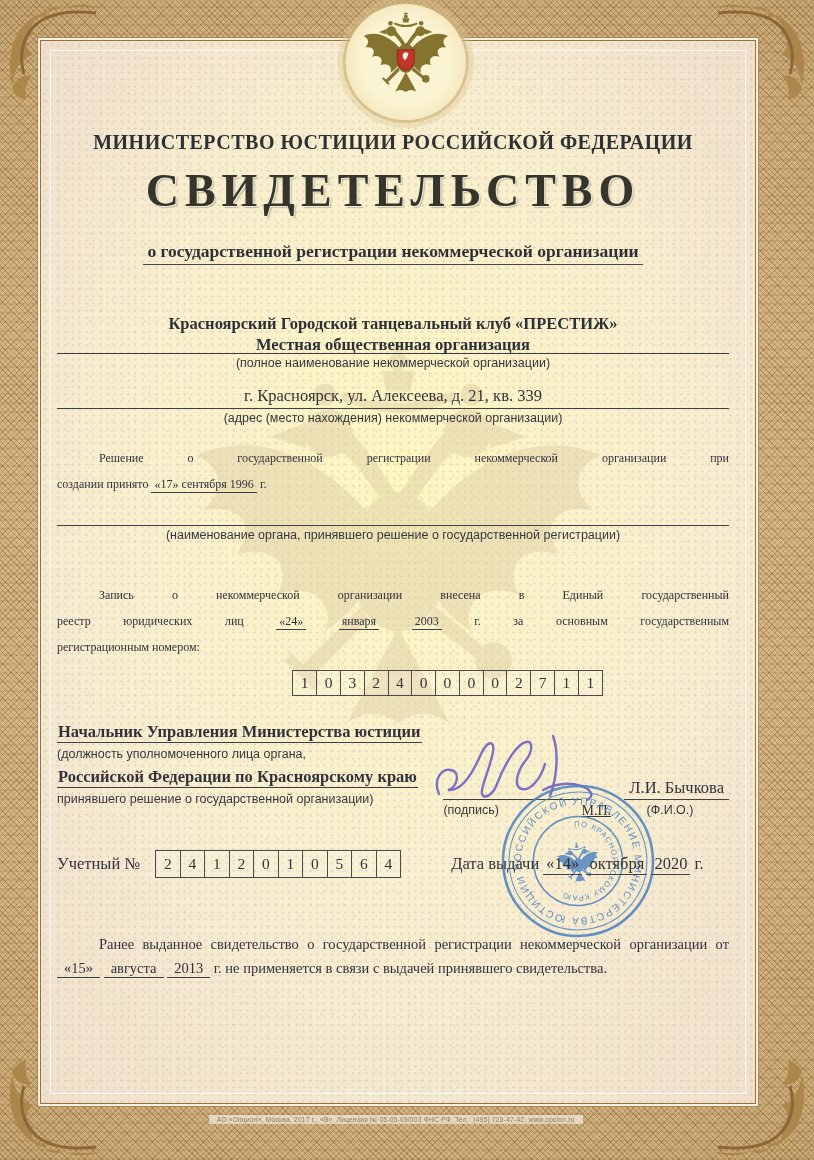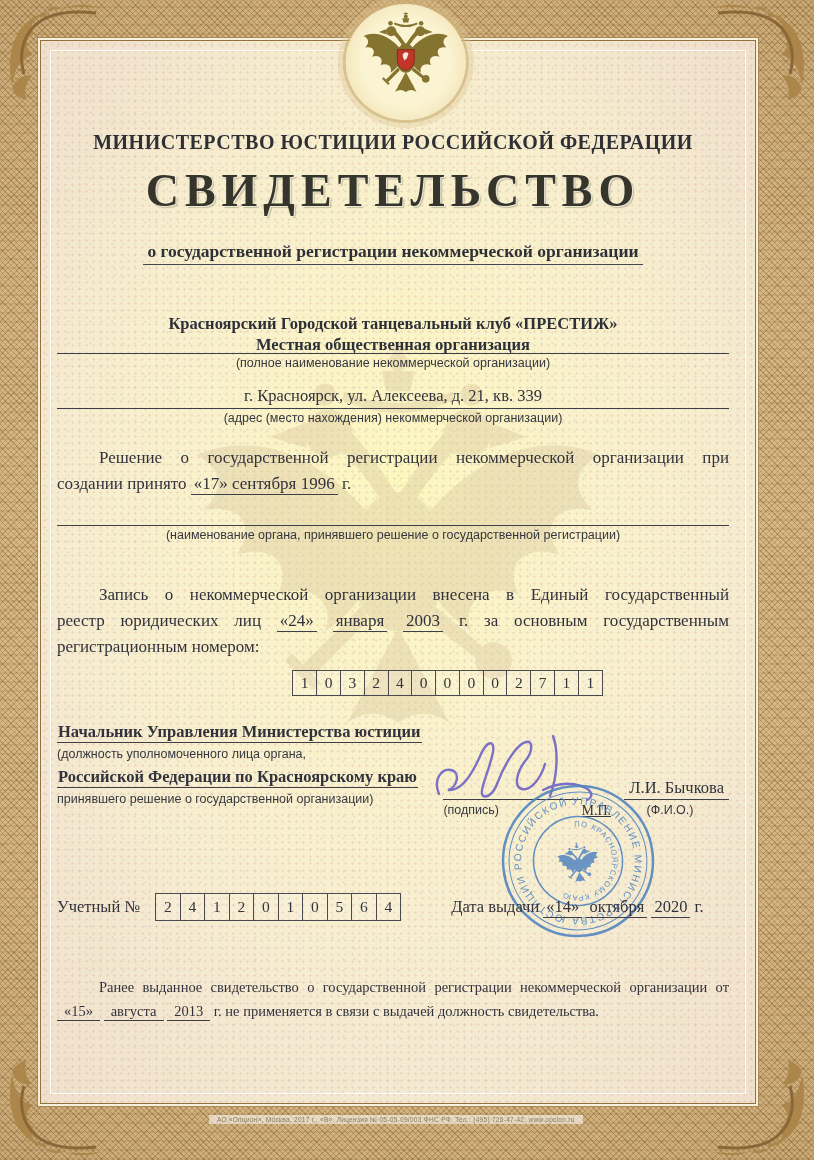--- a/index.html
+++ b/index.html
@@ -70,21 +70,21 @@
   .caption { font-family:"Liberation Sans", sans-serif; font-size:12.5px; color:#36363e; text-align:center; margin-top:2px; }
   .caption.left { text-align:left; }
 
   .org-block { margin-top:48px; }
   .org-line { text-align:center; font-size:16.5px; font-weight:bold; line-height:21px; color:#2e3038; }
   .org-block .rule { margin-top:-2px; }
 
   .addr-block { margin-top:14px; }
   .addr-line { text-align:center; font-size:16.5px; line-height:24px; }
 
-  .para { font-size:17px; line-height:26px; }
+  .para { font-size:12px; line-height:26px; }
   .j { text-align:justify; text-align-last:justify; }
   .indent { text-indent:42px; }
   .u { border-bottom:1px solid #3e3e46; padding:0 3px 1px; }
   .decision-p { margin-top:20px; }
 
   .organ-rule { margin-top:28px; }
   .entry-p { margin-top:40px; }
 
   .digit-row { display:flex; }
   .digit-row .cell {
@@ -106,21 +106,21 @@
   .signer-name { font-size:16.5px; border-bottom:1px solid #3e3e46; padding:0 5px 1px; white-space:nowrap; }
   .sig-captions { display:flex; margin-top:3px; font-family:"Liberation Sans", sans-serif; font-size:12.5px; color:#36363e; }
   .cap-sign { width:138px; text-align:left; }
   .cap-mp { flex:1; text-align:center; font-family:"Liberation Serif", serif; font-size:14px;text-decoration:underline; }
   .cap-fio { width:118px; text-align:center; }
   .signature-svg { position:absolute; left:-18px; top:6px; width:200px; height:96px; pointer-events:none; }
 
   .stamp { position:absolute; left:497px; top:780px; width:162px; height:162px; opacity:.88; transform:rotate(-6deg); pointer-events:none; }
   .stamp svg { width:100%; height:100%; color:#4f84c0; }
 
-  .account-row { margin-top:74px; display:flex; align-items:center; position:relative; z-index:2; }
+  .account-row { margin-top:31px; display:flex; align-items:center; position:relative; z-index:2; }
   .account-label { font-size:16.5px; margin-right:16px; white-space:nowrap; }
   .account-row .digit-row .cell { width:25.5px; height:28px; }
   .issue-group { margin-left:50px; font-size:16.5px; white-space:nowrap; }
 
   .footer-p { margin-top:54px; font-size:14.5px; line-height:24px; }
   .footer-p .u { padding:0 7px 1px; }
 
   .microprint {
     position:absolute; bottom:36px; left:50%; transform:translateX(-53%);
     background:rgba(255,255,255,.55); padding:1px 8px; white-space:nowrap;
@@ -312,21 +312,21 @@
         <span>г.</span>
       </div>
     </div>
 
     <div class="para footer-p">
       <div class="j indent">Ранее выданное свидетельство о государственной регистрации некоммерческой организации от</div>
       <div>
         <span class="u">«15»</span>
         <span class="u">августа</span>
         <span class="u">2013</span>
-        <span>г. не применяется в связи с выдачей должность свидетельства.</span>
+        <span>г. не применяется в связи с выдачей принявшего свидетельства.</span>
       </div>
     </div>
   </div>
 
   <div class="stamp">
     <svg viewBox="0 0 160 160">
       <defs>
         <path id="ringPath" d="M80,24 a56,56 0 1 1 -0.01,0"></path>
         <path id="innerPath" d="M80,46 a34,34 0 1 1 -0.01,0"></path>
       </defs>

